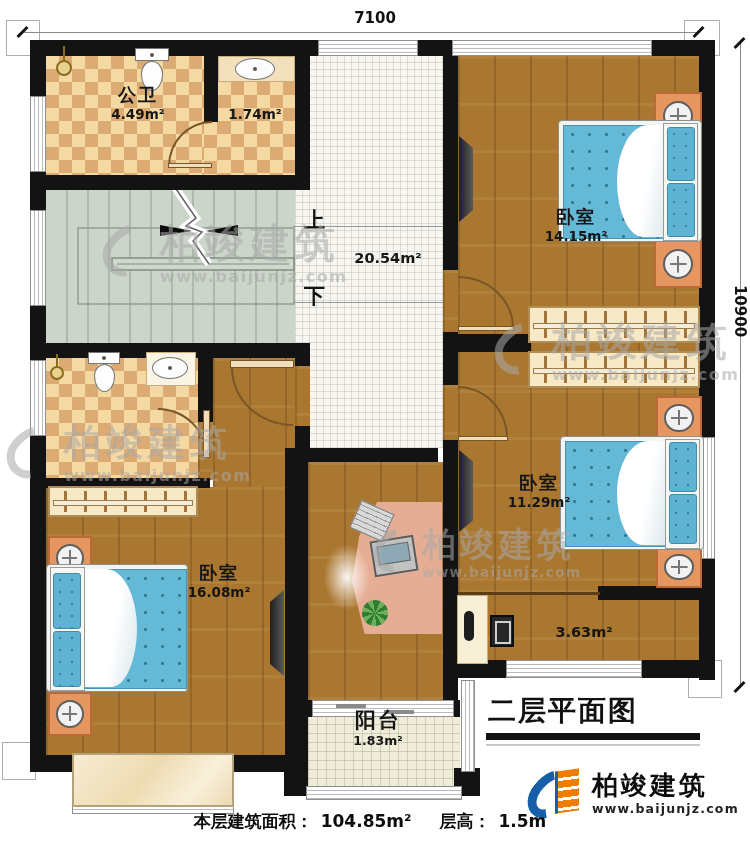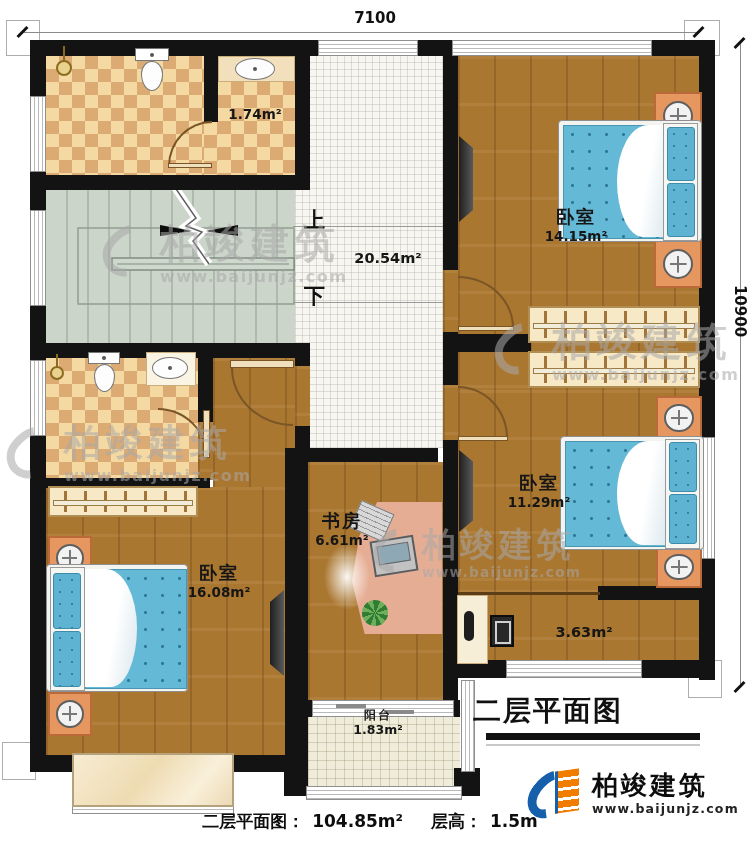--- a/index.html
+++ b/index.html
@@ -279,47 +279,47 @@
   <div class="a stool" style="left:464px;top:611px;width:10px;height:30px"></div>
   <div class="a cab" style="left:490px;top:615px;width:24px;height:32px">
       <div class="inner"></div>
     </div>
 
   <div class="a ldr" style="left:293px;top:226px;width:150px;height:1px"></div>
   <div class="a ldr" style="left:293px;top:302px;width:150px;height:1px"></div>
   <div class="a updown" style="left:304px;top:210px">上</div>
   <div class="a updown" style="left:304px;top:286px">下</div>
 
+  <div class="a rl" style="left:96px;top:84px;width:84px">
+    <div class="nm">公卫</div>
+    <div class="ar">4.49m²</div>
+  </div>
   <div class="a rl" style="left:222px;top:106px;width:66px">
     <div class="ar">1.74m²</div>
   </div>
   <div class="a rl" style="left:350px;top:250px;width:76px">
     <div class="ar" style="font-size:14.5px">20.54m²</div>
   </div>
   <div class="a rl" style="left:534px;top:206px;width:84px">
     <div class="nm">卧室</div>
     <div class="ar">14.15m²</div>
   </div>
   <div class="a rl" style="left:174px;top:562px;width:90px">
     <div class="nm">卧室</div>
     <div class="ar">16.08m²</div>
   </div>
-  <div class="a rl" style="left:300px;top:510px;width:84px">
-    <div class="nm">书房</div>
-    <div class="ar">6.61m²</div>
-  </div>
   <div class="a rl" style="left:494px;top:472px;width:90px">
     <div class="nm">卧室</div>
     <div class="ar">11.29m²</div>
   </div>
   <div class="a rl" style="left:546px;top:624px;width:76px">
     <div class="ar" style="font-size:14.5px">3.63m²</div>
   </div>
   <div class="a rl" style="left:346px;top:708px;width:64px">
-    <div class="nm" style="font-size:12px">阳台</div>
+    <div class="nm" style="font-size:21px">阳台</div>
     <div class="ar" style="font-size:12.5px">1.83m²</div>
   </div>
 
   <div class="a wm" style="left:106px;top:222px">
     <div class="wmg"></div>
     <div>
         <div class="zh">柏竣建筑</div>
          <div class="url">www.baijunjz.com</div>
       </div>
   </div>
@@ -347,38 +347,38 @@
 
   <div class="a dl" style="left:24px;top:32px;width:676px;height:1px"></div>
   <div class="a tick" style="left:21px;top:25px"></div>
   <div class="a tick" style="left:697px;top:25px"></div>
   <div class="a dim" style="left:320px;top:9px;width:110px">7100</div>
   <div class="a dl" style="left:740px;top:42px;width:1px;height:646px"></div>
   <div class="a tick" style="left:738px;top:36px"></div>
   <div class="a tick" style="left:738px;top:680px"></div>
   <div class="a dim" style="left:690px;top:302px;width:100px;transform:rotate(90deg)">10900</div>
 
-  <div class="a title" style="left:473px;top:692px">
+  <div class="a title" style="left:488px;top:692px">
     <span class="t1">二层平面图</span>
   </div>
   <div class="a tbar" style="left:486px;top:733px;width:214px;height:7px"></div>
   <div class="a tbar2" style="left:486px;top:744px;width:214px;height:2px"></div>
 
   <div class="a brand" style="left:532px;top:764px">
     <div class="bglyph">
       <div class="arcb"></div>
         <div class="blk"></div>
     </div>
     <div class="col">
       <span class="bn">柏竣建筑</span>
       <span class="bu">www.baijunjz.com</span>
     </div>
   </div>
 
   <div class="a ftr" style="left:140px;top:810px;width:460px">
-    <span>二层平面图：</span>
+    <span>本层建筑面积：</span>
     <span>104.85m²</span>
     <span style="width:12px"></span>
     <span>层高：</span>
     <span>1.5m</span>
   </div>
 
 </div>
 
 </body></html>

